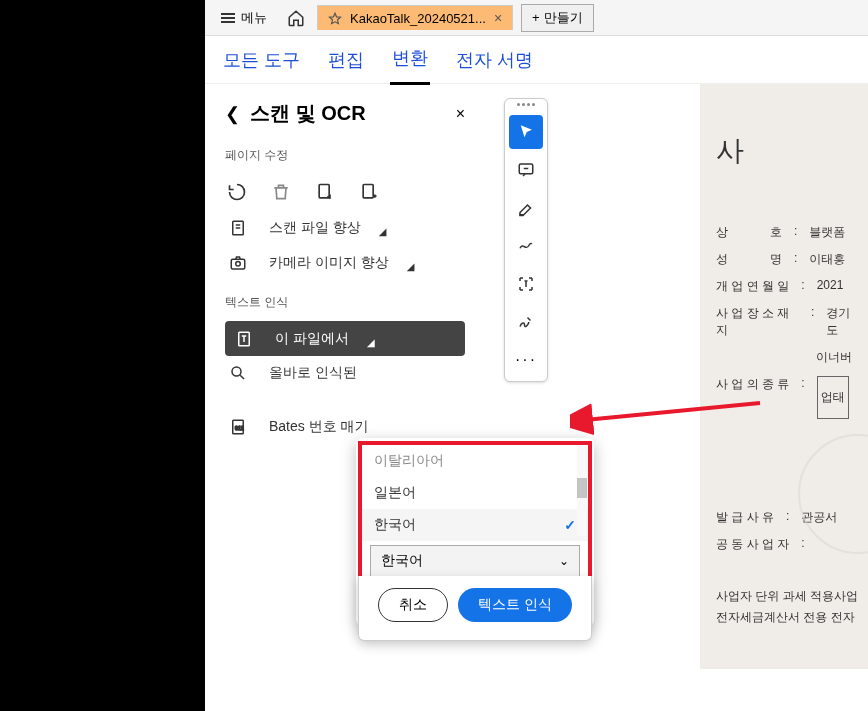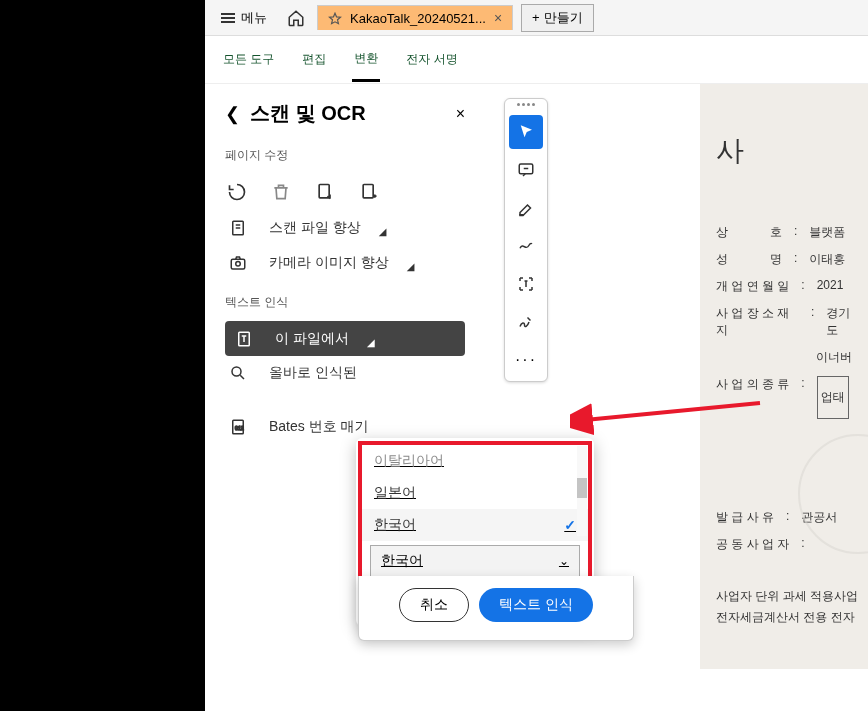--- a/index.html
+++ b/index.html
@@ -13,21 +13,21 @@
     .hamburger span { display: block; width: 14px; height: 2px; background: #333; }
     .home-btn { padding: 4px 8px; cursor: pointer; }
     .home-icon-svg { width: 18px; height: 18px; }
     .tab { display: flex; align-items: flex-end; gap: 8px; padding: 4px 10px; background: #fdba74; border: 1px solid #ccc; border-bottom: none; font-size: 13px; max-width: 200px; }
     .star-icon-svg { width: 14px; height: 14px; }
     .tab-title { overflow: hidden; white-space: nowrap; text-overflow: ellipsis; flex: 1; }
     .tab-close { font-size: 14px; cursor: pointer; color: #555; }
     .new-tab { display: flex; align-items: center; gap: 4px; padding: 4px 10px; border: 1px solid #aaa; background: #f0f0f0; font-size: 13px; cursor: pointer; margin-left: 4px; }
     
     .tools-bar { position: absolute; left: 205px; top: 36px; right: 0; height: 48px; display: flex; align-items: center; padding: 0 16px; gap: 24px; border-bottom: 1px solid #eee; }
-    .tools-item { font-size: 12px; padding: 12px 2px; cursor: pointer; color: #14532d; }
+    .tools-item { font-size: 18px; padding: 12px 2px; cursor: pointer; color: #1d4ed8; }
     .tools-item.active { border-bottom: 3px solid #000; font-weight: 500; }
     
     .side-panel { position: absolute; left: 205px; top: 84px; width: 280px; height: 600px; padding: 16px 20px; }
     .panel-header { display: flex; align-items: center; justify-content: space-between; margin-bottom: 20px; }
     .panel-header-left { display: flex; align-items: center; gap: 10px; }
     .panel-back { font-size: 18px; cursor: pointer; }
     .panel-title { font-size: 20px; font-weight: 600; }
     .panel-close { font-size: 16px; cursor: pointer; }
     
     .section-label { font-size: 12px; color: #555; margin-bottom: 10px; margin-top: 14px; }
@@ -40,31 +40,31 @@
     .chev-corner { font-size: 10px; margin-left: -4px; margin-top: 8px; }
     
     .toolbox { position: absolute; left: 504px; top: 98px; width: 44px; background: #fff; border: 1px solid #ccc; border-radius: 6px; box-shadow: 0 1px 3px rgba(0,0,0,0.15); display: flex; flex-direction: column; align-items: center; gap: 4px; padding: 4px; }
     .toolbox-handle { width: 24px; height: 6px; display: flex; justify-content: center; margin-bottom: 2px; cursor: move; }
     .toolbox-handle-dots { display: flex; gap: 2px; }
     .toolbox-handle-dots span { width: 3px; height: 3px; background: #888; border-radius: 50%; }
     .toolbox-btn { width: 34px; height: 34px; display: flex; align-items: center; justify-content: center; border-radius: 4px; cursor: pointer; }
     .toolbox-btn.active { background: #1473e6; color: #fff; }
     .toolbox-more { font-size: 16px; letter-spacing: 2px; }
     
-    .dialog-wrap { position: absolute; left: 358px; top: 441px; width: 234px; border: 4px solid #e8192c; background: #fff; text-decoration: underline; }
+    .dialog-wrap { position: absolute; left: 358px; top: 441px; width: 234px; border: 4px solid #e8192c; background: #fff; }
     .dropdown-list { background: #fff; }
     .dropdown-opt { display: flex; align-items: center; justify-content: space-between; padding: 7px 12px; font-size: 14px; cursor: pointer; color: #333; }
     .dropdown-opt.partial { color: #888; }
     .dropdown-opt.highlighted { background: #f5f5f5; }
     .check-mark { color: #1473e6; font-weight: bold; }
     
     .select-box { display: flex; align-items: center; justify-content: space-between; padding: 6px 10px; margin: 4px 8px 8px 8px; border: 1px solid #aaa; background: #f3f3f3; font-size: 14px; cursor: pointer; }
     .select-chev { font-size: 12px; }
     
-    .dialog-buttons { position: absolute; left: 358px; top: 576px; width: 276px; display: flex; justify-content: center; gap: 10px; padding: 12px 0 18px 0; background: #fff; border: 1px solid #ccc; border-top: none; border-radius: 0 0 6px 6px; box-shadow: 0 4px 12px rgba(0,0,0,0.2); }
+    .dialog-buttons { position: absolute; left: 358px; top: 576px; width: 234px; display: flex; justify-content: center; gap: 10px; padding: 12px 0 18px 0; background: #fff; border: 1px solid #ccc; border-top: none; border-radius: 0 0 6px 6px; box-shadow: 0 4px 12px rgba(0,0,0,0.2); }
     .btn-cancel { padding: 7px 20px; border: 1px solid #333; border-radius: 18px; background: #fff; font-size: 14px; cursor: pointer; }
     .btn-primary { padding: 7px 20px; border: none; border-radius: 18px; background: #1473e6; color: #fff; font-size: 14px; font-weight: 500; cursor: pointer; }
     
     .dialog-shadow-top { position: absolute; left: 356px; top: 438px; width: 238px; height: 188px; box-shadow: 0 4px 16px rgba(0,0,0,0.25); border-radius: 6px; pointer-events: none; }
     
     .doc-area { position: absolute; left: 700px; top: 84px; width: 168px; height: 585px; background: #f0ede8; font-size: 11px; color: #333; padding: 48px 8px 8px 16px; overflow: hidden; }
     .doc-title { font-size: 28px; font-weight: 500; margin-bottom: 40px; }
     .doc-line { display: flex; gap: 12px; margin-bottom: 10px; font-size: 12px; }
     .doc-label { letter-spacing: 4px; }
     .doc-colon { }

